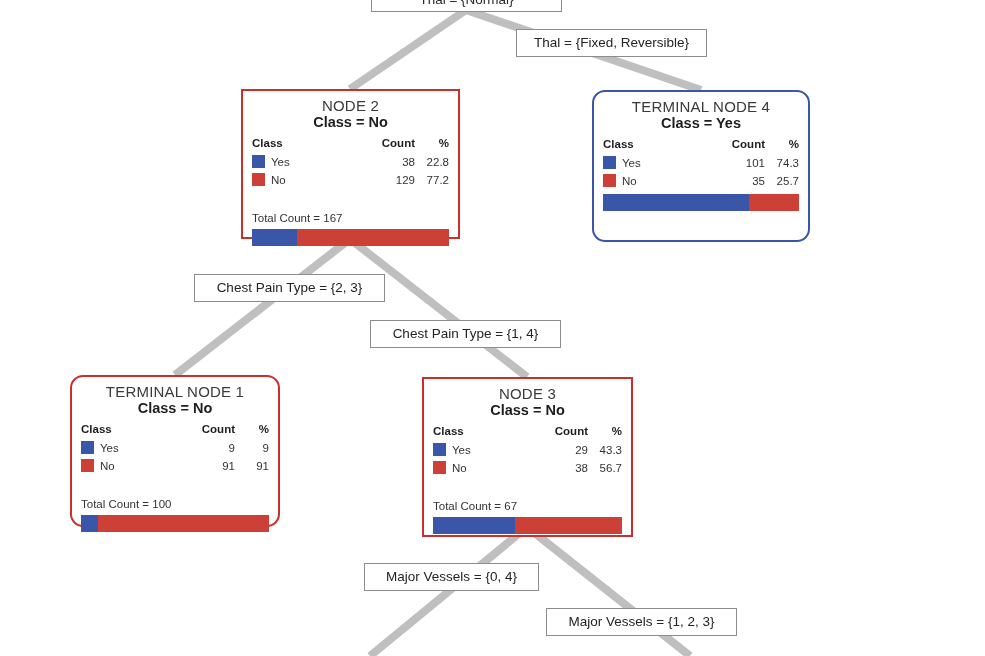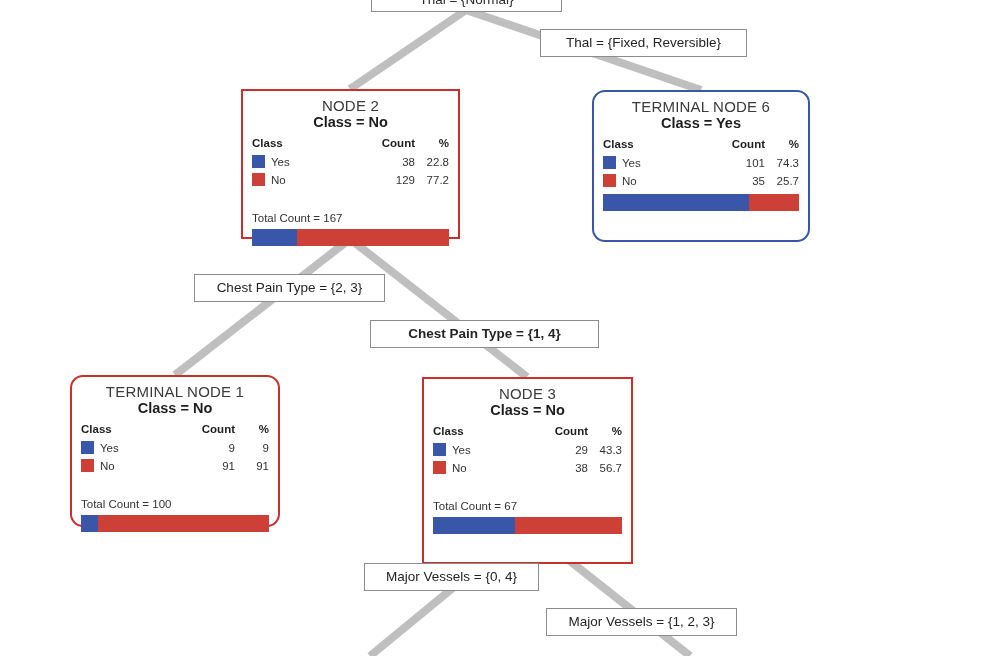--- a/index.html
+++ b/index.html
@@ -180,21 +180,21 @@
       </tbody>
     </table>
     <div class="total-count">Total Count = 167</div>
     <div class="bar">
       <div class="seg-yes" style="width:22.8%"></div>
       <div class="seg-no" style="width:77.2%"></div>
     </div>
   </div>
 
   <div class="node blue rounded" style="left:592px; top:90px; width:218px; height:152px;">
-    <div class="node-title">TERMINAL NODE 6</div>
+    <div class="node-title">TERMINAL NODE 4</div>
     <div class="node-class">Class = Yes</div>
     <table class="dist">
       <thead>
         <tr>
           <th class="c-class">Class</th>
           <th class="c-count">Count</th>
           <th class="c-pct">%</th>
         </tr>
       </thead>
       <tbody>
@@ -240,21 +240,21 @@
         </tr>
       </tbody>
     </table>
     <div class="total-count">Total Count = 100</div>
     <div class="bar">
       <div class="seg-yes" style="width:9%"></div>
       <div class="seg-no" style="width:91%"></div>
     </div>
   </div>
 
-  <div class="node red" style="left:422px; top:377px; width:211px; height:187px;">
+  <div class="node red" style="left:422px; top:377px; width:211px; height:160px;">
     <div class="node-title">NODE 3</div>
     <div class="node-class">Class = No</div>
     <table class="dist">
       <thead>
         <tr>
           <th class="c-class">Class</th>
           <th class="c-count">Count</th>
           <th class="c-pct">%</th>
         </tr>
       </thead>
@@ -271,29 +271,29 @@
         </tr>
       </tbody>
     </table>
     <div class="total-count">Total Count = 67</div>
     <div class="bar">
       <div class="seg-yes" style="width:43.3%"></div>
       <div class="seg-no" style="width:56.7%"></div>
     </div>
   </div>
 
-  <div class="edge-label" style="left:540px; top:29px; width:207px;">
+  <div class="edge-label" style="left:516px; top:29px; width:191px;">
     <span>Thal = {Fixed, Reversible}</span>
   </div>
 
   <div class="edge-label" style="left:194px; top:274px; width:191px;">
     <span>Chest Pain Type = {2, 3}</span>
   </div>
 
-  <div class="edge-label" style="left:370px; top:320px; width:229px;font-weight:bold;">
+  <div class="edge-label" style="left:370px; top:320px; width:191px;">
     <span>Chest Pain Type = {1, 4}</span>
   </div>
 
   <div class="edge-label" style="left:364px; top:563px; width:175px;">
     <span>Major Vessels = {0, 4}</span>
   </div>
 
   <div class="edge-label" style="left:546px; top:608px; width:191px;">
     <span>Major Vessels = {1, 2, 3}</span>
   </div>

